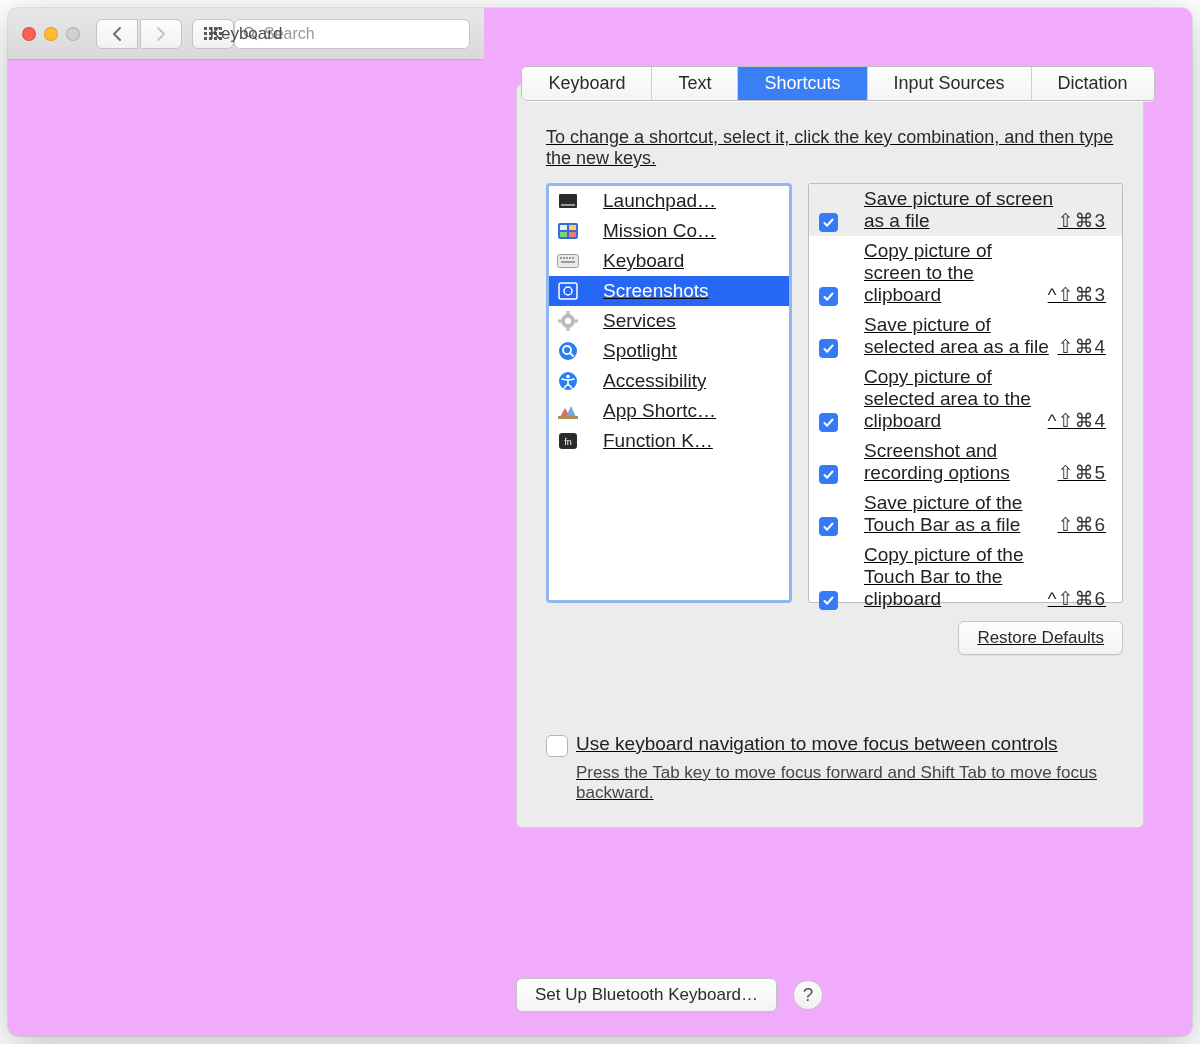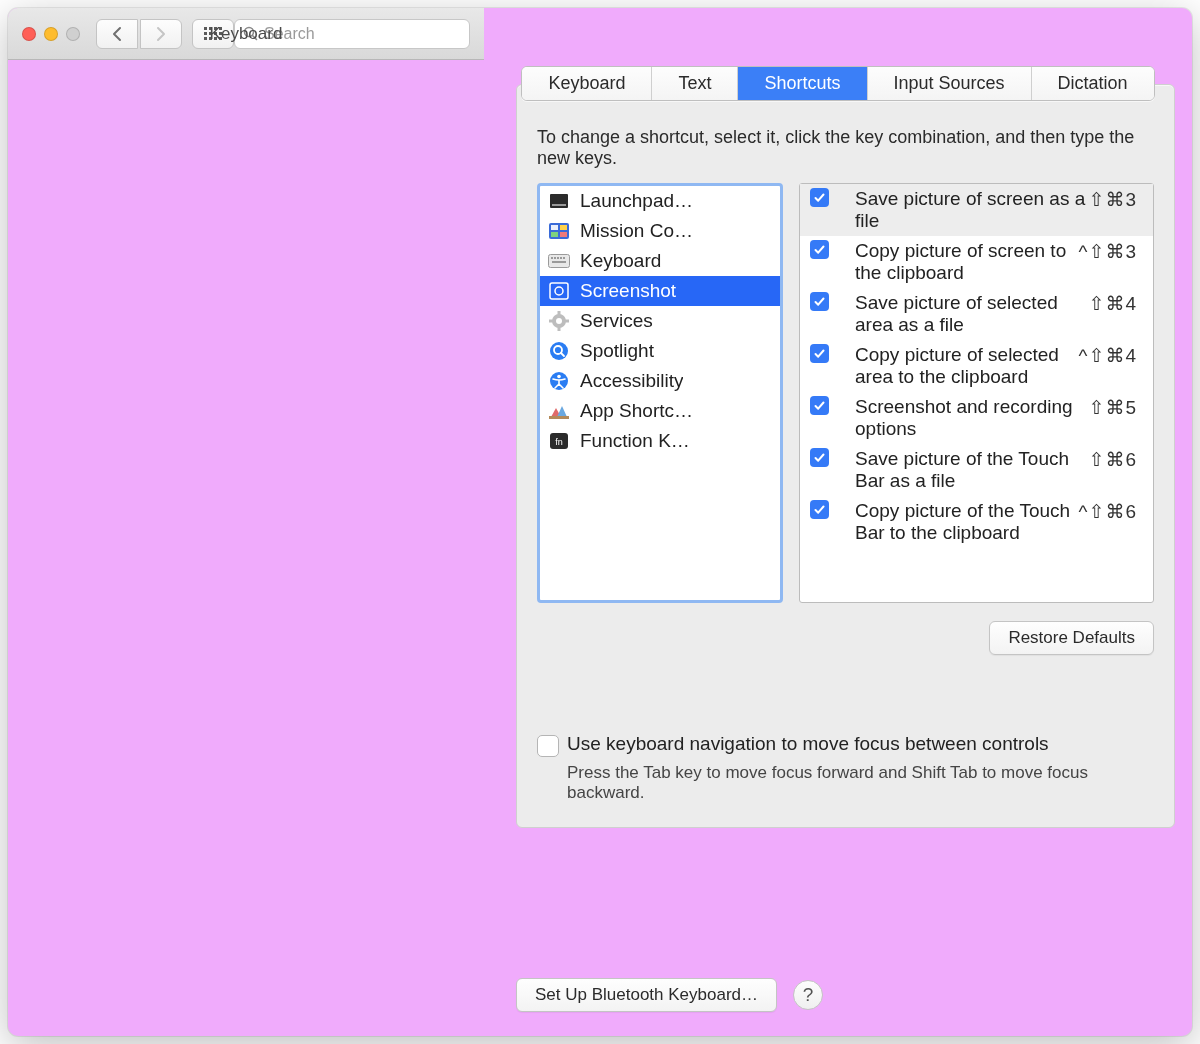--- a/index.html
+++ b/index.html
@@ -85,45 +85,46 @@
       background:#fff;
       box-shadow: 0 1px 0 rgba(255,255,255,0.6);
     }
     .tab {
       padding: 6px 26px; font-size:18px; color:#2b2b2b; background:linear-gradient(#fdfdfd,#f4f4f4);
       border-right:1px solid #cfcfcf;
     }
     .tab:last-child{ border-right:none;}
     .tab.active { background:#3b7ff7; color:#fff; }
     .panel {
-      margin: -17px 17px 0 32px;
+      margin: -17px 48px 0 32px;
       background: #ececec;
       border:1px solid #cfcfcf; border-radius:6px;
-      padding: 42px 20px 24px 20px;
+      padding: 42px 20px 24px 29px;
       flex:0 0 auto;
       box-shadow: inset 0 1px 0 rgba(255,255,255,0.6);
+      text-decoration: underline;
     }
     .instr { font-size:18px; color:#2b2b2b; margin-bottom:14px;}
     .splitview { display:flex; gap:16px; height:420px;}
     .sidebar {
       width: 246px; background:#fff; border:3px solid #8fb8f2; border-radius:4px;
       overflow:hidden;
     }
     .side-item {
-      display:flex; align-items:center; gap:10px; padding:4px 8px;
+      display:flex; align-items:center; gap:24px; padding:4px 8px;
       font-size:19px; color:#222;
     }
     .side-item .ico { width:22px; height:20px; display:flex; align-items:center; justify-content:center; flex-shrink:0;}
     .side-item.selected { background:#2767f6; color:#fff;}
     .side-item .lbl{ white-space:nowrap; overflow:hidden; text-overflow:ellipsis;}
     .shortlist {
       flex:1; background:#fff; border:1px solid #bcbcbc; border-radius:3px;
     }
     .row {
-      display:flex; align-items:flex-start; padding:4px 16px 4px 10px;
+      display:flex; align-items:flex-end; padding:4px 16px 4px 10px;
       font-size:19px; color:#222;
     }
     .row.hl { background:#ededed;}
     .chk {
       width:19px; height:19px; border-radius:4px; background:#357af7;
       margin-right: 26px; display:flex; align-items:center; justify-content:center; flex-shrink:0;
     }
     .chk svg{ display:block;}
     .row .name{ flex:1;}
     .row .keys{ color:#333; font-size:19px; letter-spacing:1px;}
@@ -258,21 +259,21 @@
               </span>
               <span class="lbl">Keyboard</span>
             </div>
             <div class="side-item selected">
               <span class="ico">
                 <svg width="20" height="18">
                   <rect x="1" y="1" width="18" height="16" rx="2" fill="none" stroke="#fff" stroke-width="1.5"></rect>
                   <circle cx="10" cy="9" r="4" fill="none" stroke="#fff" stroke-width="1.5"></circle>
                 </svg>
               </span>
-              <span class="lbl">Screenshot</span>
+              <span class="lbl">Screenshots</span>
             </div>
             <div class="side-item">
               <span class="ico">
                 <svg width="20" height="20" viewBox="0 0 20 20">
                   <circle cx="10" cy="10" r="7" fill="#bdbdbd"></circle>
                   <circle cx="10" cy="10" r="3" fill="#fff"></circle>
                   <g stroke="#bdbdbd" stroke-width="3">
                     <line x1="10" y1="0" x2="10" y2="4"></line>
                     <line x1="10" y1="16" x2="10" y2="20"></line>
                     <line x1="0" y1="10" x2="4" y2="10"></line>

